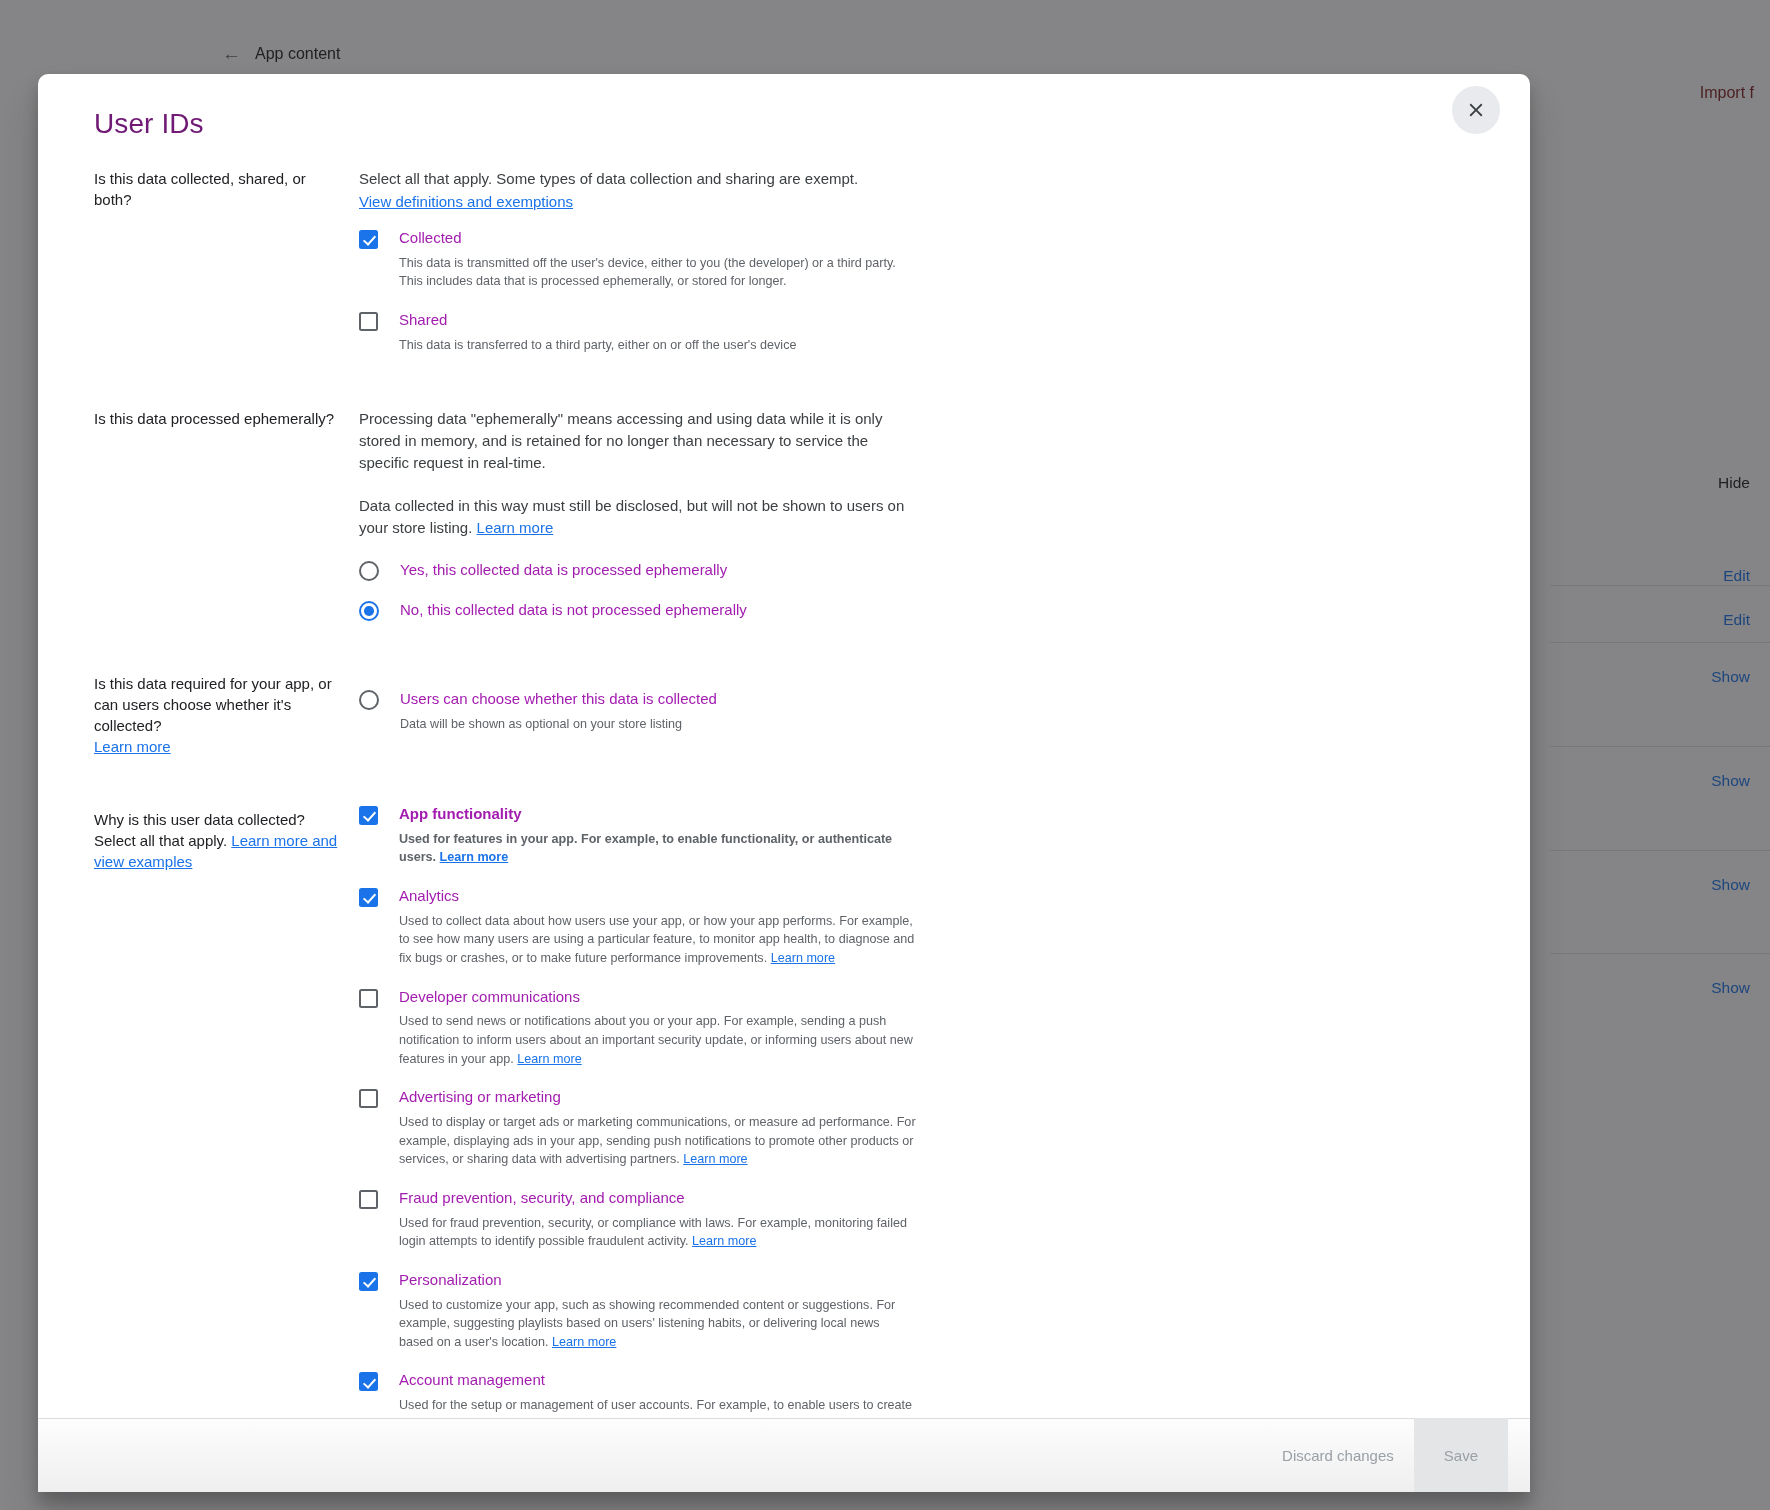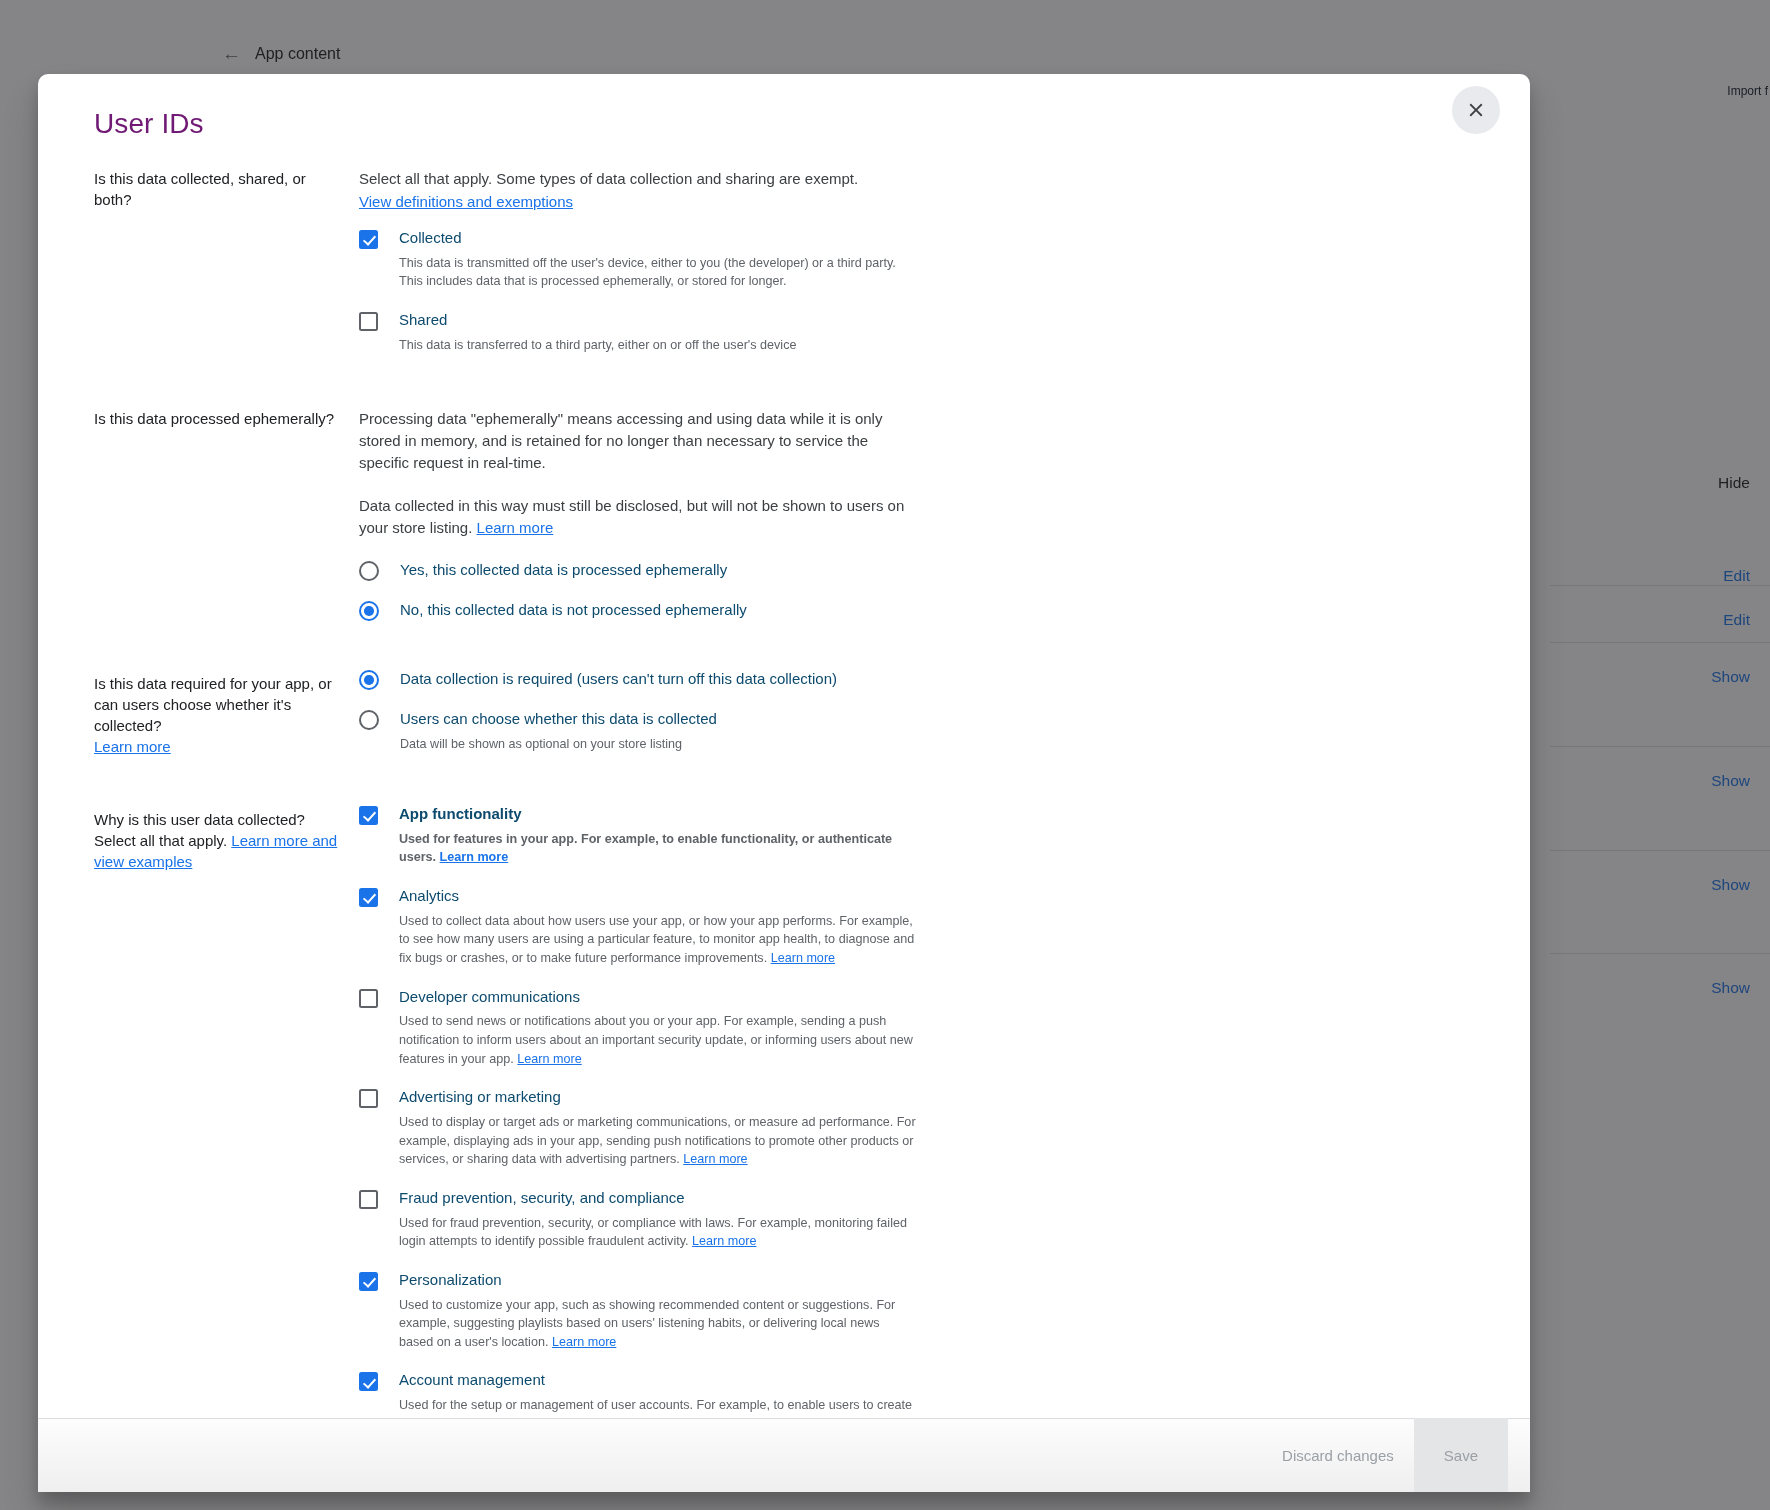--- a/index.html
+++ b/index.html
@@ -16,22 +16,22 @@
     position: absolute; left: 0; top: 0; width: 100%; height: 88px;
     background: #ffffff;
   }
   .bg-back {
     position: absolute; left: 222px; top: 44px;
     display: flex; align-items: center; gap: 14px;
     color: #202124; font-size: 16px;
   }
   .bg-back .arrow { font-size: 19px; line-height: 1; color: #5f6368; }
   .bg-importf {
-    position: absolute; right: 2px; top: 84px;
-    font-size: 12px; color: #0f172a; white-space: nowrap;
+    position: absolute; right: 16px; top: 84px;
+    font-size: 16px; color: #7f1d1d; white-space: nowrap;
   }
   .bg-right-item {
     position: absolute; right: 20px;
     font-size: 15.5px; color: #1a73e8; white-space: nowrap;
   }
   .bg-right-item.plain { color: #202124; }
   .bg-row-divider {
     position: absolute; right: 0; width: 220px; height: 1px; background: #e0e0e0;
   }
 
@@ -103,21 +103,21 @@
     color: #1a73e8; text-decoration: underline; cursor: pointer;
   }
   .link-blk { display: inline-block; margin-top: 3px; font-size: 15px; }
 
   
   .opt {
     display: flex; align-items: flex-start; gap: 21px;
     margin-top: 20px;
   }
   .opt-text { padding-top: 0px; }
-  .opt-title { font-size: 15px; color: #0c4a6e; line-height: 1.25; }
+  .opt-title { font-size: 15px; color: #a21caf; line-height: 1.25; }
   .opt-desc {
     font-size: 12.6px; color: #5f6368; line-height: 1.48;
     margin-top: 6px; max-width: 520px;
   }
 
   
   .cb {
     width: 19px; height: 19px; flex: 0 0 19px;
     border: 2px solid #5f6368; border-radius: 2.5px;
     background: #fff; margin-top: 1px; cursor: pointer;
@@ -259,26 +259,20 @@
       </div>
     </div>
 
     <div class="section" style="margin-top:52px">
       <div class="sec-label">
         <span>Is this data required for your app, or can users choose whether it's collected?</span><br>
         <a class="link">Learn more</a>
       </div>
       <div class="sec-content">
         <div id="required-options" style="margin-top:-3px">
-            <div class="opt" style="margin-top: 0px;">
-              <div class="rb checked"></div>
-              <div class="opt-text">
-                <div class="opt-title">Data collection is required (users can't turn off this data collection)</div>
-              </div>
-            </div>
             <div class="opt">
               <div class="rb"></div>
               <div class="opt-text">
                 <div class="opt-title">Users can choose whether this data is collected</div>
                 <div class="opt-desc">Data will be shown as optional on your store listing</div>
               </div>
             </div>
           </div>
       </div>
     </div>

